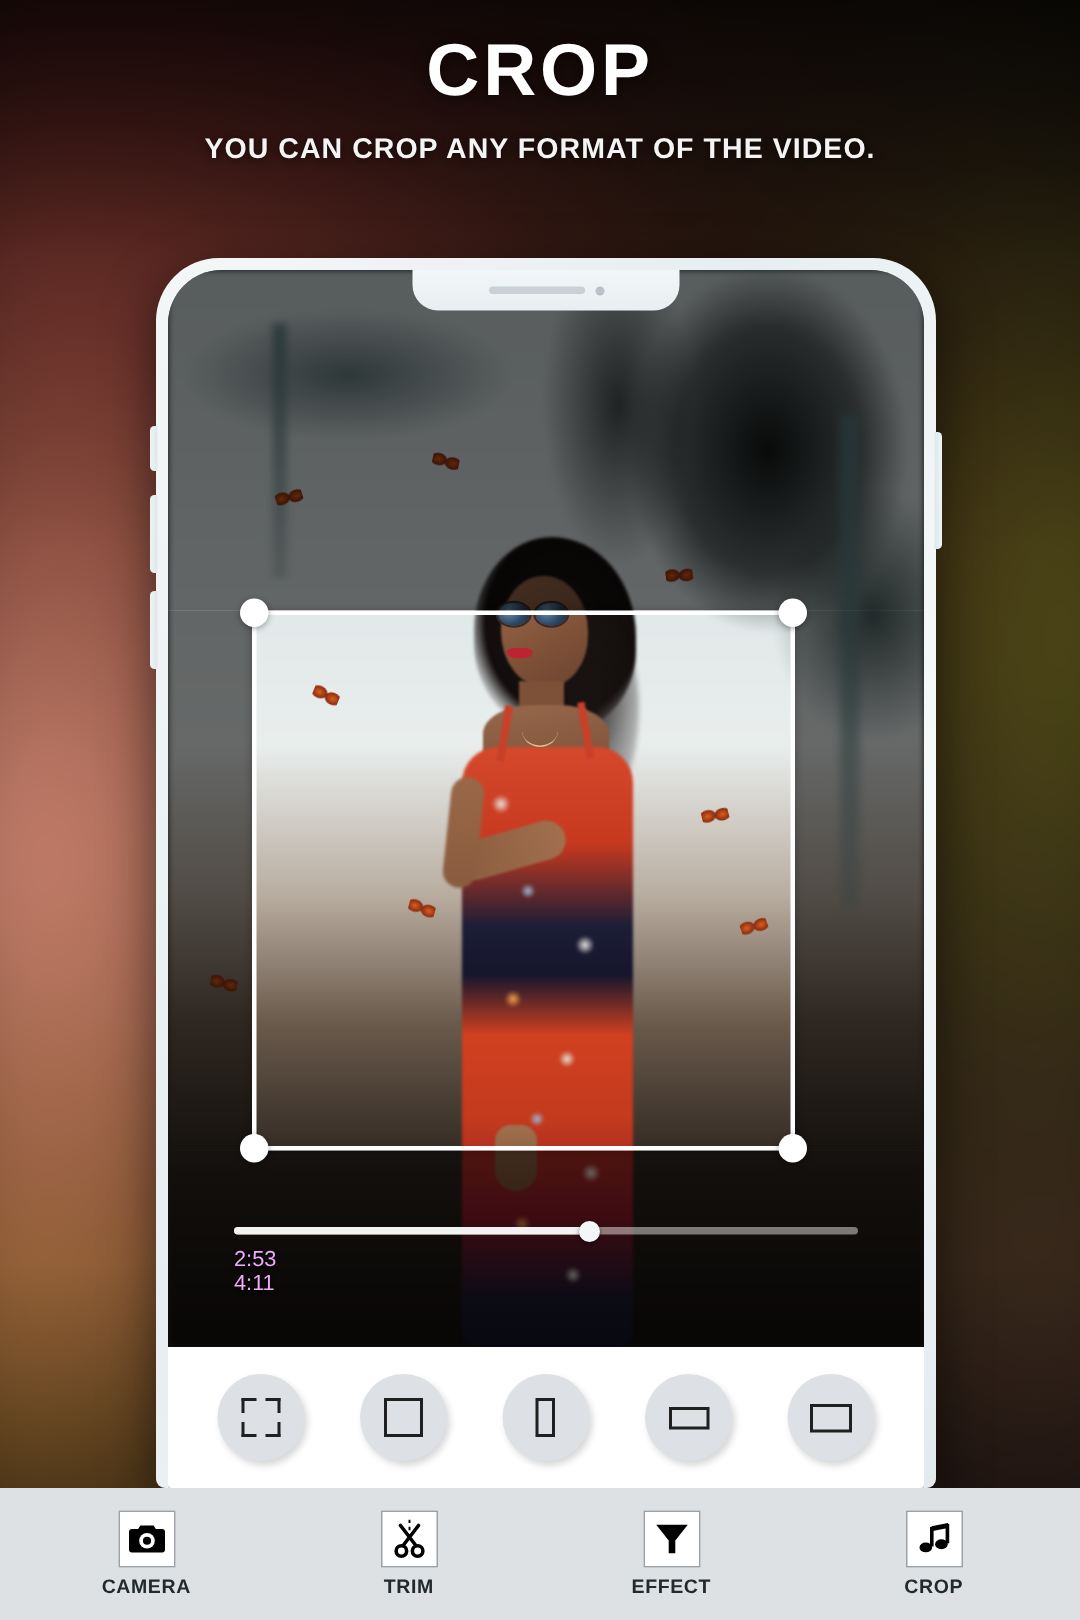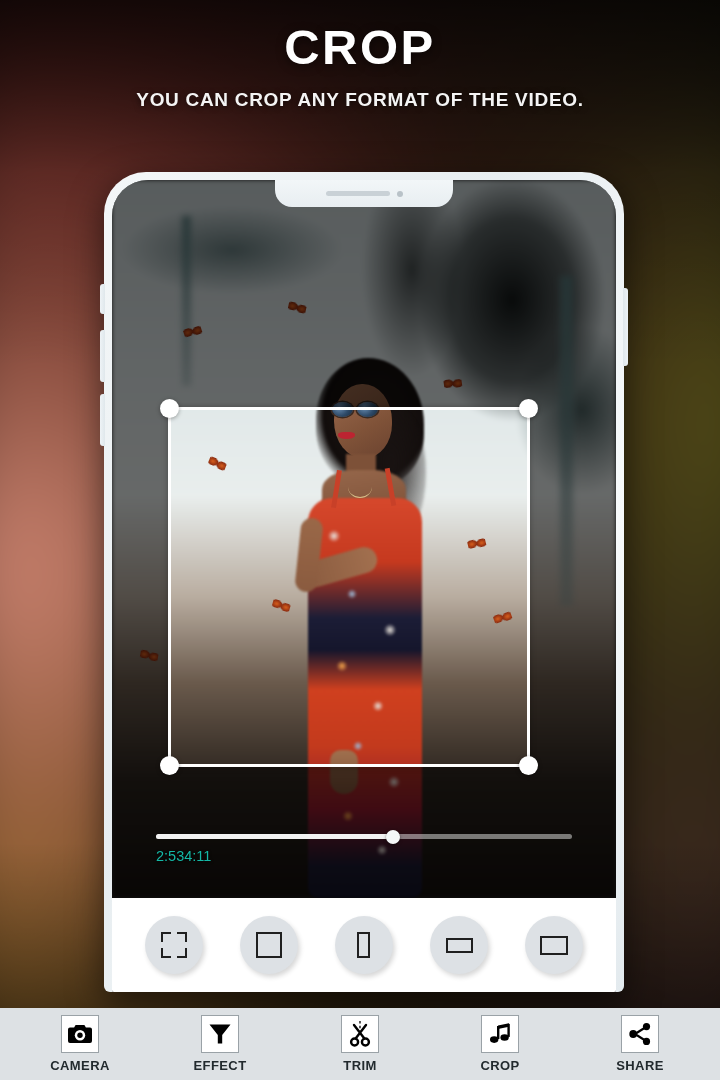--- a/index.html
+++ b/index.html
@@ -257,22 +257,23 @@
   }
   .seek-thumb {
     position: absolute; top: 50%; width: 14px; height: 14px;
     margin-left: -7px; transform: translateY(-50%);
     border-radius: 50%; background: #f4f7f8;
     box-shadow: 0 1px 3px rgba(0,0,0,0.5);
   }
   .seek-times {
     display: flex; justify-content: flex-start;
     margin-top: 9px;
-    font-size: 14.5px; color: #14b8a6; font-weight: normal;
+    font-size: 14.5px; color: #f0abfc; font-weight: normal;
     text-shadow: 0 1px 3px rgba(0,0,0,0.8);
+    flex-direction: column;
   }
 
   
   .ratio-row {
     position: absolute; left: 0; bottom: 0;
     width: 504px; height: 94px;
     background: #ffffff;
     display: flex; align-items: center; justify-content: space-around;
     padding: 0 14px;
   }
@@ -293,21 +294,21 @@
   .ic-free i:nth-child(4) { right: 0; bottom: 0; border-left: 0;  border-top: 0; }
   .ic-rect { border: 2.2px solid #202020; background: transparent; }
   .ic-sq   { width: 26px; height: 26px; }
   .ic-por  { width: 13px; height: 26px; }
   .ic-land { width: 27px; height: 15px; }
   .ic-wide { width: 28px; height: 19px; }
 
   
   .toolbar {
     position: absolute; left: 0; bottom: 0;
-    width: 720px; height: 72px;
+    width: 720px; height: 88px;
     background: #dde1e4;
     display: flex; align-items: center; justify-content: space-around;
     padding: 0 10px;
   }
   .tool {
     display: flex; flex-direction: column;
     align-items: center; gap: 5px;
     width: 82px;
   }
   .tool-box {
@@ -444,60 +445,49 @@
           <path fill="#000" d="M8.6 2h8.8l1.5 2.4H23a2 2 0 012 2V18a2 2 0 01-2 2H3a2 2 0 01-2-2V6.4a2 2 0 012-2h4.1L8.6 2z"></path>
           <circle cx="13" cy="12.2" r="5.2" fill="#fff"></circle>
           <circle cx="13" cy="12.2" r="2.7" fill="#000"></circle>
         </svg>
       </span>
       <span class="tool-label">CAMERA</span>
     </div>
 
     <div class="tool">
       <span class="tool-box">
-        <svg class="ti" width="24" height="24" viewBox="0 0 24 24">
-          <path fill="#000" d="M1.5 2.5h21L14.2 13v8.5h-4.4V13L1.5 2.5z"></path>
-        </svg>
-      </span>
-      <span class="tool-label">EFFECT</span>
-    </div>
-
-    <div class="tool">
-      <span class="tool-box">
         <svg class="ti" width="24" height="26" viewBox="0 0 24 26">
           <path stroke="#000" stroke-width="1.3" stroke-dasharray="2.4 2.4" d="M12 0v13"></path>
           <path stroke="#000" stroke-width="2.4" stroke-linecap="round" d="M6 4l10 13M18 4L8 17"></path>
           <circle cx="6.6" cy="21" r="3.5" fill="none" stroke="#000" stroke-width="2.4"></circle>
           <circle cx="17.4" cy="21" r="3.5" fill="none" stroke="#000" stroke-width="2.4"></circle>
         </svg>
       </span>
       <span class="tool-label">TRIM</span>
+    </div>
+
+    <div class="tool">
+      <span class="tool-box">
+        <svg class="ti" width="24" height="24" viewBox="0 0 24 24">
+          <path fill="#000" d="M1.5 2.5h21L14.2 13v8.5h-4.4V13L1.5 2.5z"></path>
+        </svg>
+      </span>
+      <span class="tool-label">EFFECT</span>
     </div>
 
     <div class="tool">
       <span class="tool-box">
         <svg class="ti" width="24" height="24" viewBox="0 0 24 24">
           <path fill="#000" d="M10 3.5l11 -2.2v3.4L10 6.9z"></path>
           <rect x="9" y="4" width="2.4" height="13" fill="#000"></rect>
           <rect x="19.4" y="1.9" width="2.4" height="13" fill="#000"></rect>
           <ellipse cx="6.2" cy="17.6" rx="4.2" ry="3.3" fill="#000"></ellipse>
           <ellipse cx="16.6" cy="15.5" rx="4.2" ry="3.3" fill="#000"></ellipse>
         </svg>
       </span>
       <span class="tool-label">CROP</span>
     </div>
 
 
 
-    <div class="tool">
-      <span class="tool-box">
-        <svg class="ti" width="24" height="24" viewBox="0 0 24 24">
-          <path stroke="#000" stroke-width="2.1" d="M7 12l11-7M7 12l11 7"></path>
-          <circle cx="18.5" cy="4.6" r="3.6" fill="#000"></circle>
-          <circle cx="18.5" cy="19.4" r="3.6" fill="#000"></circle>
-          <circle cx="5.2" cy="12" r="3.9" fill="#000"></circle>
-        </svg>
-      </span>
-      <span class="tool-label">SHARE</span>
-    </div>
 
   </div>
 </div>
 
 </body></html>

